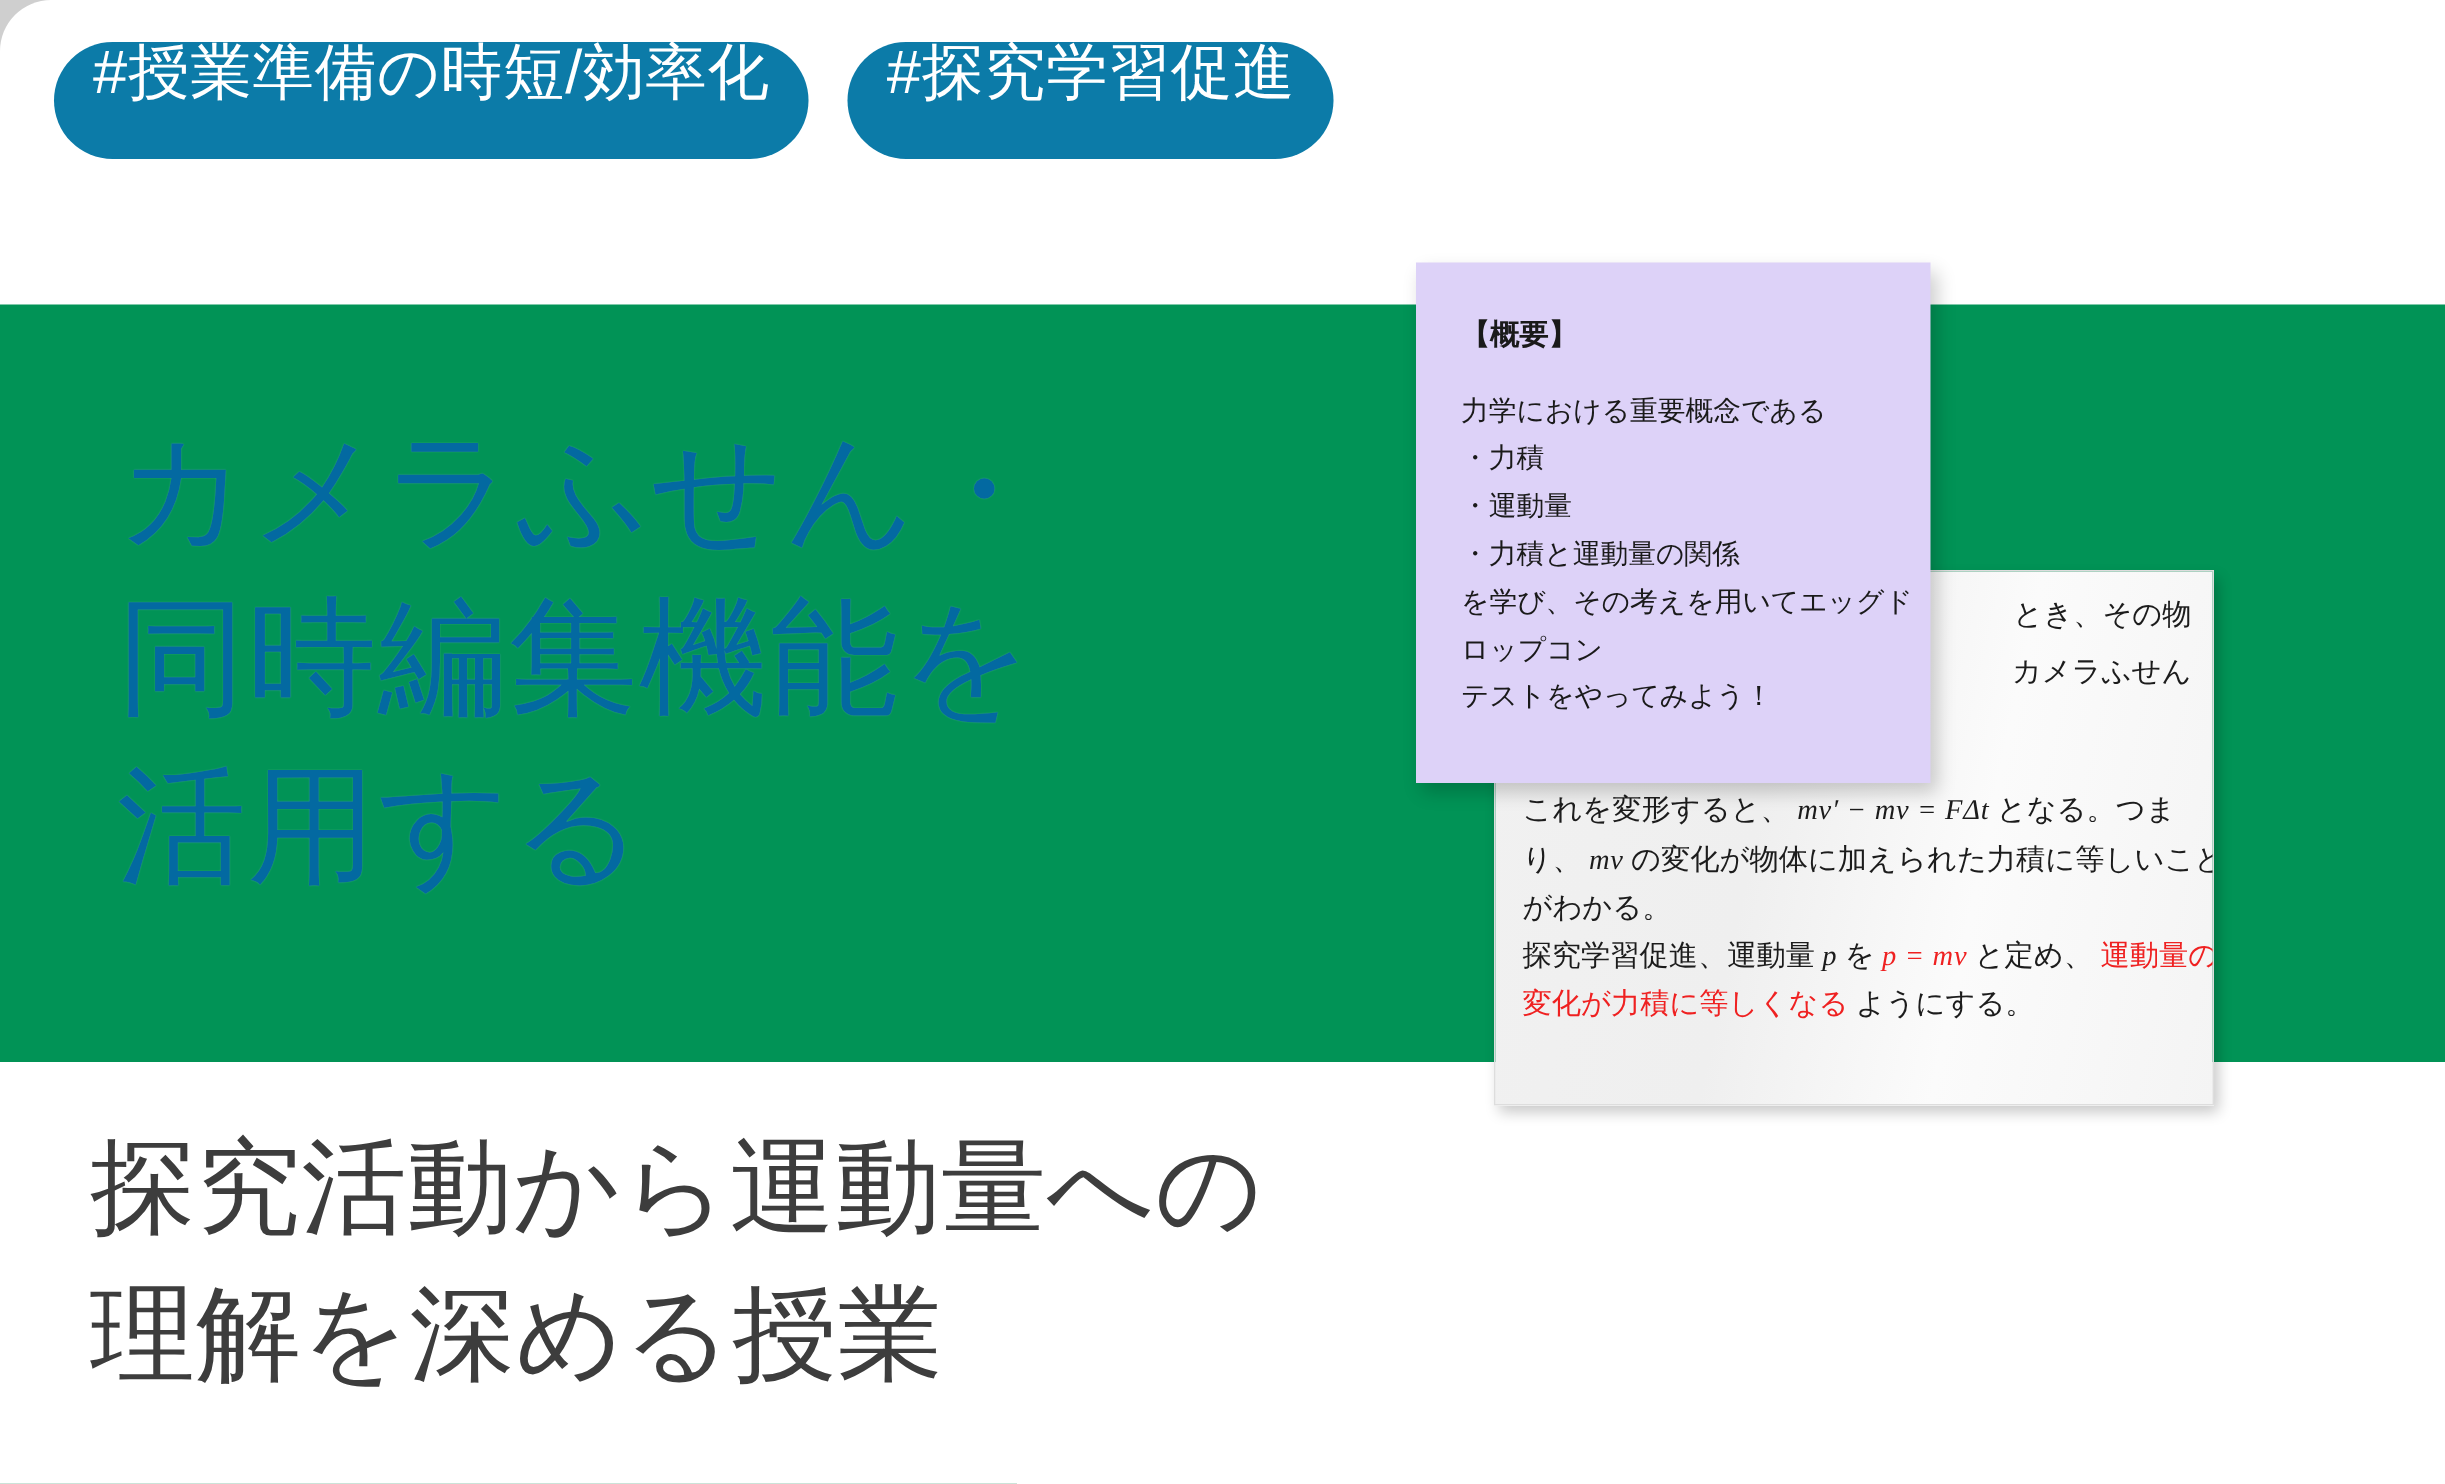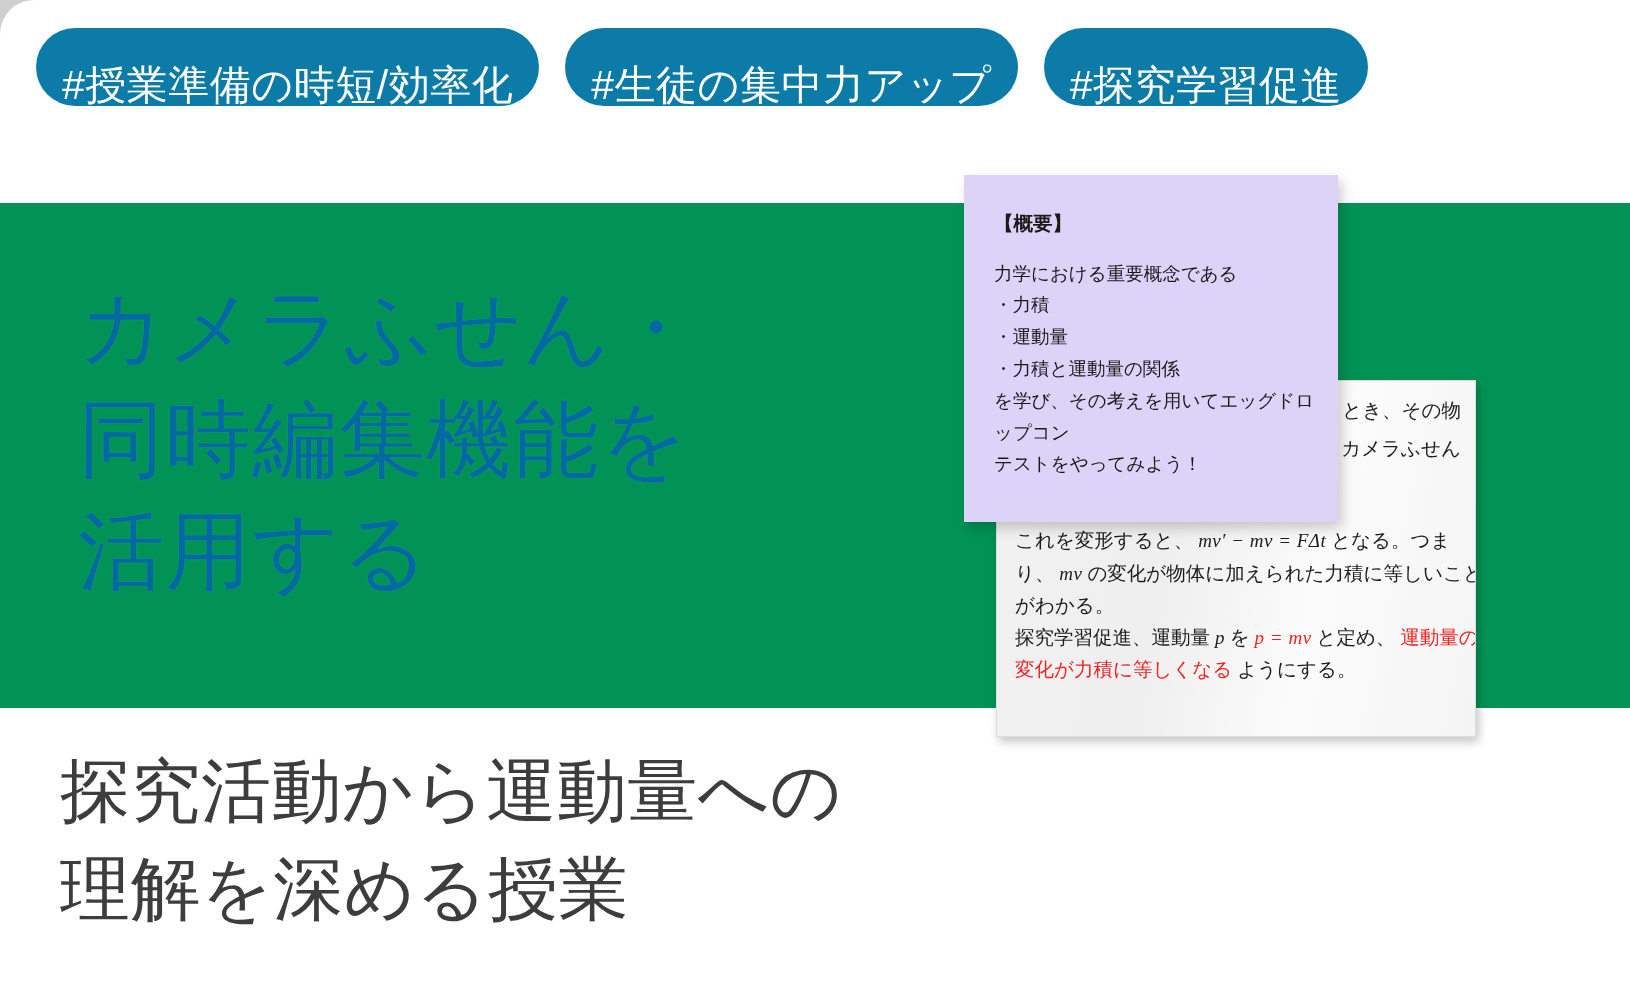--- a/index.html
+++ b/index.html
@@ -40,21 +40,21 @@
     align-items: center;
     gap: 26px;
     z-index: 6;
   }
   .tag-pill {
     background: #0c7ba8;
     color: #ffffff;
     border-radius: 44px;
     height: 78px;
     display: flex;
-    align-items: flex-end;
+    align-items: flex-start;
     padding: 0 26px;
     font-size: 41px;
     line-height: 1;
     letter-spacing: 0.5px;
     white-space: nowrap;
     box-sizing: border-box;
   }
 
   
   #green-band {
@@ -126,23 +126,23 @@
     font-style: italic;
     font-size: 19px;
     letter-spacing: 0.5px;
   }
   .red { color: #ef2121; }
   .red-b { color: #ef2121; }
 
   
   #sticky-note {
     position: absolute;
-    left: 964px;
+    left: 944px;
     top: 175px;
-    width: 374px;
+    width: 343px;
     height: 347px;
     background: #ddd2f8;
     box-shadow: 4px 6px 12px rgba(0,0,0,0.20);
     z-index: 3;
     overflow: hidden;
   }
   #note-inner {
     position: absolute;
     left: 30px;
     top: 32px;
@@ -161,23 +161,20 @@
 </style>
 </head>
 <body>
 
 <div id="stage">
   <div id="card">
 
     <div id="tag-row">
       <div class="tag-pill">
         <span>#授業準備の時短/効率化</span>
-      </div>
-      <div class="tag-pill">
-        <span>#生徒の集中力アップ</span>
       </div>
       <div class="tag-pill">
         <span>#探究学習促進</span>
       </div>
     </div>
 
     <div id="green-band"></div>
 
     <div id="headline">カメラふせん・
 同時編集機能を

